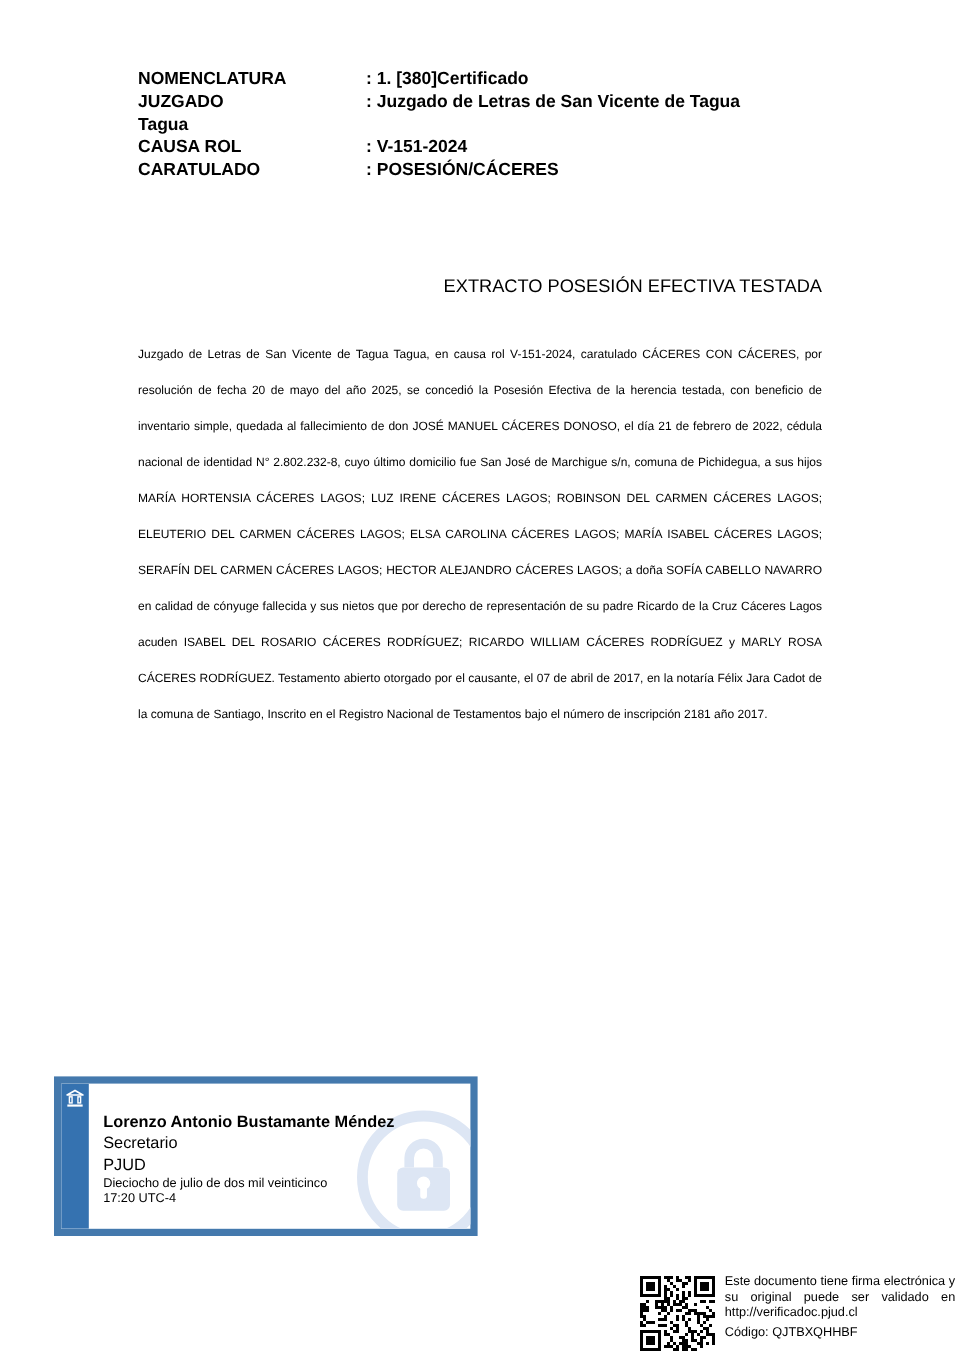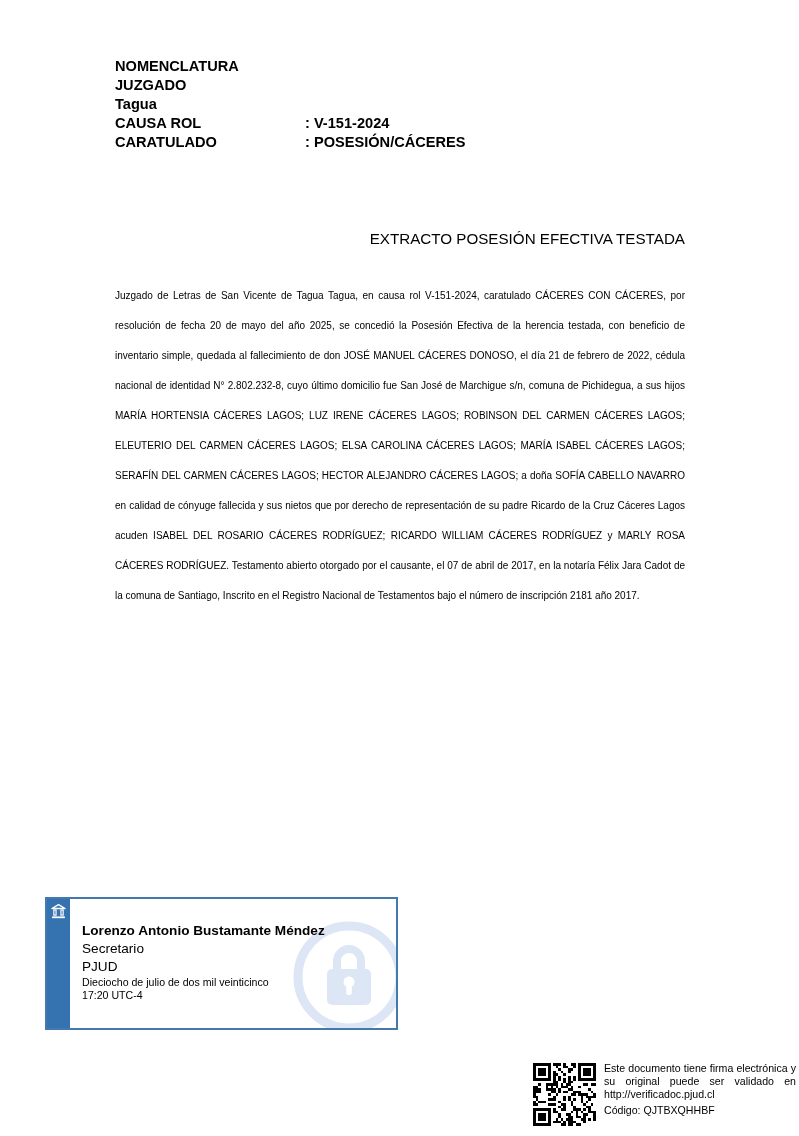--- a/index.html
+++ b/index.html
@@ -35,21 +35,21 @@
     font-size:10px;line-height:30px;
     text-align:justify;
   }
   .closing{
     position:absolute;left:115px;top:812px;width:570px;
     font-size:15.2px;text-align:center;
   }
   
   .sig-box{
     position:absolute;left:45px;top:897px;width:353px;height:133px;
-    border:2px solid #84cc16;box-sizing:border-box;
+    border:6px solid #84cc16;box-sizing:border-box;
     overflow:hidden;background:#fff;
   }
   .sig-bar{
     position:absolute;left:0;top:0;bottom:0;width:23px;
     background:#3572b0;
   }
   .sig-bar svg{position:absolute;left:3px;top:4px;}
   .sig-watermark{
     position:absolute;left:244px;top:20px;width:116px;height:116px;
     pointer-events:none;
@@ -76,23 +76,25 @@
   }
 </style>
 </head>
 <body>
 
 <div class="page">
 
   <div class="meta">
     <div class="meta-row">
       <div class="meta-label">NOMENCLATURA</div>
+      <div class="meta-value">: 1. [380]Certificado</div>
     </div>
     <div class="meta-row">
       <div class="meta-label">JUZGADO</div>
+      <div class="meta-value">: Juzgado de Letras de San Vicente de Tagua</div>
     </div>
     <div class="meta-row">
       <div class="meta-label">Tagua</div>
       <div class="meta-value"></div>
     </div>
     <div class="meta-row">
       <div class="meta-label">CAUSA ROL</div>
       <div class="meta-value">: V-151-2024</div>
     </div>
     <div class="meta-row">

